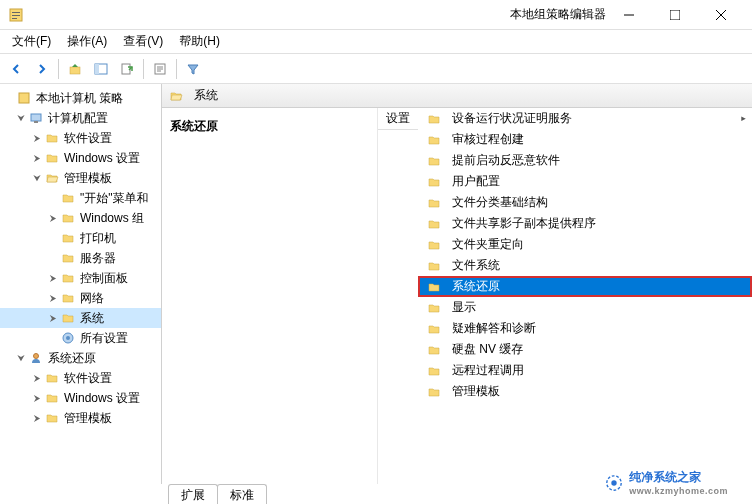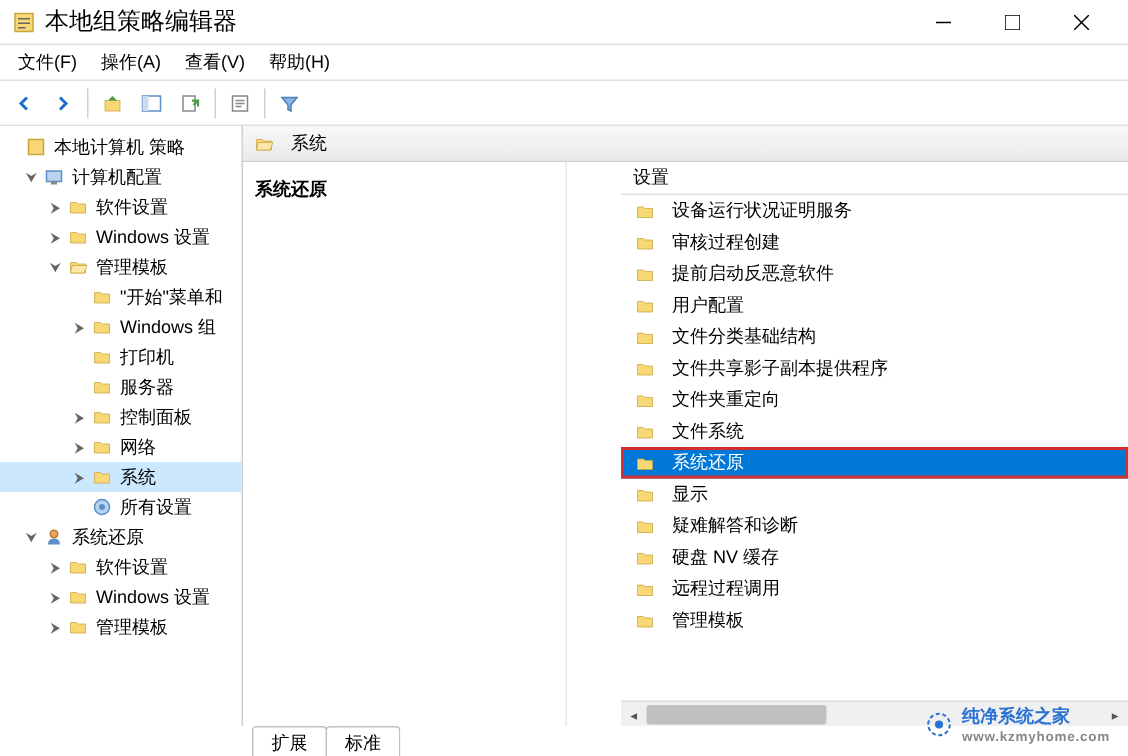--- a/index.html
+++ b/index.html
@@ -1,20 +1,20 @@
 <!DOCTYPE html>
 <html><head>
   <meta charset="utf-8">
   <style>
     * { margin: 0; padding: 0; box-sizing: border-box; font-family: "Microsoft YaHei", "Segoe UI", sans-serif; font-size: 12px; }
     body { background: #fff; width: 752px; height: 504px; overflow: hidden; position: relative; }
     
     .titlebar { height: 30px; display: flex; align-items: center; padding: 0 8px; background: #fff; border-bottom: 1px solid #e0e0e0; }
     .titlebar .title-icon { width: 16px; height: 16px; margin-right: 6px; }
-    .titlebar .title { flex: 1; font-size: 16px; }
+    .titlebar .title { flex: 1; font-size: 12px; text-align: right; }
     .titlebar .win-btns { display: flex; }
     .titlebar .win-btn { width: 46px; height: 30px; display: flex; align-items: center; justify-content: center; cursor: pointer; }
     
     .menubar { height: 24px; display: flex; align-items: center; padding: 0 4px; border-bottom: 1px solid #e0e0e0; }
     .menubar .menu-item { padding: 3px 8px; cursor: pointer; }
     
     .toolbar { height: 30px; display: flex; align-items: center; padding: 0 4px; border-bottom: 1px solid #e0e0e0; gap: 2px; }
     .toolbar .tb-btn { width: 24px; height: 24px; display: flex; align-items: center; justify-content: center; cursor: pointer; border: 1px solid transparent; }
     .toolbar .sep { width: 1px; height: 20px; background: #d0d0d0; margin: 0 2px; }
     
@@ -29,38 +29,38 @@
     .indent-0 { padding-left: 2px; }
     .indent-1 { padding-left: 14px; }
     .indent-2 { padding-left: 30px; }
     .indent-3 { padding-left: 46px; }
     
     .content-panel { flex: 1; display: flex; flex-direction: column; overflow: hidden; }
     .content-header { height: 24px; background: linear-gradient(#f8f8f8, #eaeaea); border-bottom: 1px solid #d0d0d0; display: flex; align-items: center; padding: 0 6px; gap: 6px; }
     .content-body { flex: 1; display: flex; overflow: hidden; }
     .content-left { width: 216px; padding: 10px 8px; border-right: 1px solid #e8e8e8; }
     .content-title { font-weight: bold; font-size: 12px; }
-    .content-right { flex: 1; display: flex; flex-direction: column; overflow: hidden; margin-left: 36px; }
+    .content-right { flex: 1; display: flex; flex-direction: row; overflow: hidden; }
     .list-header { height: 22px; border-bottom: 1px solid #e0e0e0; padding: 0 8px; display: flex; align-items: center; background: #fff; font-size: 12px; }
     .list-body { flex: 1; overflow-y: auto; overflow-x: auto; }
     .list-item { height: 21px; display: flex; align-items: center; padding: 0 8px; gap: 6px; cursor: pointer; white-space: nowrap; }
     .list-item.selected { background: #0078d7; color: #fff; }
     .list-item.highlighted { outline: 2px solid #d43030; outline-offset: -2px; }
     
     .tabs-bar { height: 22px; display: flex; align-items: flex-end; padding-left: 168px; }
     .tab { padding: 2px 12px; border: 1px solid #c0c0c0; border-bottom: none; background: #fff; margin-right: -1px; cursor: pointer; font-size: 12px; border-radius: 3px 3px 0 0; }
     
     .folder-svg { fill: #f8d775; stroke: #caa43e; stroke-width: 0.5; }
     .folder-open-svg { fill: #f8d775; stroke: #caa43e; stroke-width: 0.5; }
     
     .scrollbar-h { height: 17px; background: #f0f0f0; border-top: 1px solid #ddd; position: relative; }
     .scrollbar-h .thumb { position: absolute; left: 17px; top: 2px; height: 13px; width: 120px; background: #c0c0c0; border-radius: 2px; }
     .scrollbar-h .arrow { position: absolute; top: 0; width: 17px; height: 17px; display: flex; align-items: center; justify-content: center; font-size: 9px; color: #555; }
     
-    .watermark { position: absolute; right: 12px; bottom: 8px; display: flex; align-items: center; gap: 6px; color: #2a72d4; font-size: 14px; font-weight: bold; pointer-events: none; }
+    .watermark { position: absolute; right: 24px; bottom: 8px; display: flex; align-items: center; gap: 6px; color: #2a72d4; font-size: 14px; font-weight: bold; pointer-events: none; }
     .watermark .logo { width: 18px; height: 18px; }
     .watermark .sub { display: block; font-size: 9px; color: #888; font-weight: bold; letter-spacing: 0.5px; }
   </style>
 </head>
 <body>
 
 <div class="titlebar">
   <span class="title-icon">
     <svg viewBox="0 0 16 16">
         <rect x="2" y="2" width="12" height="12" fill="#f8d775" stroke="#caa43e"></rect>

